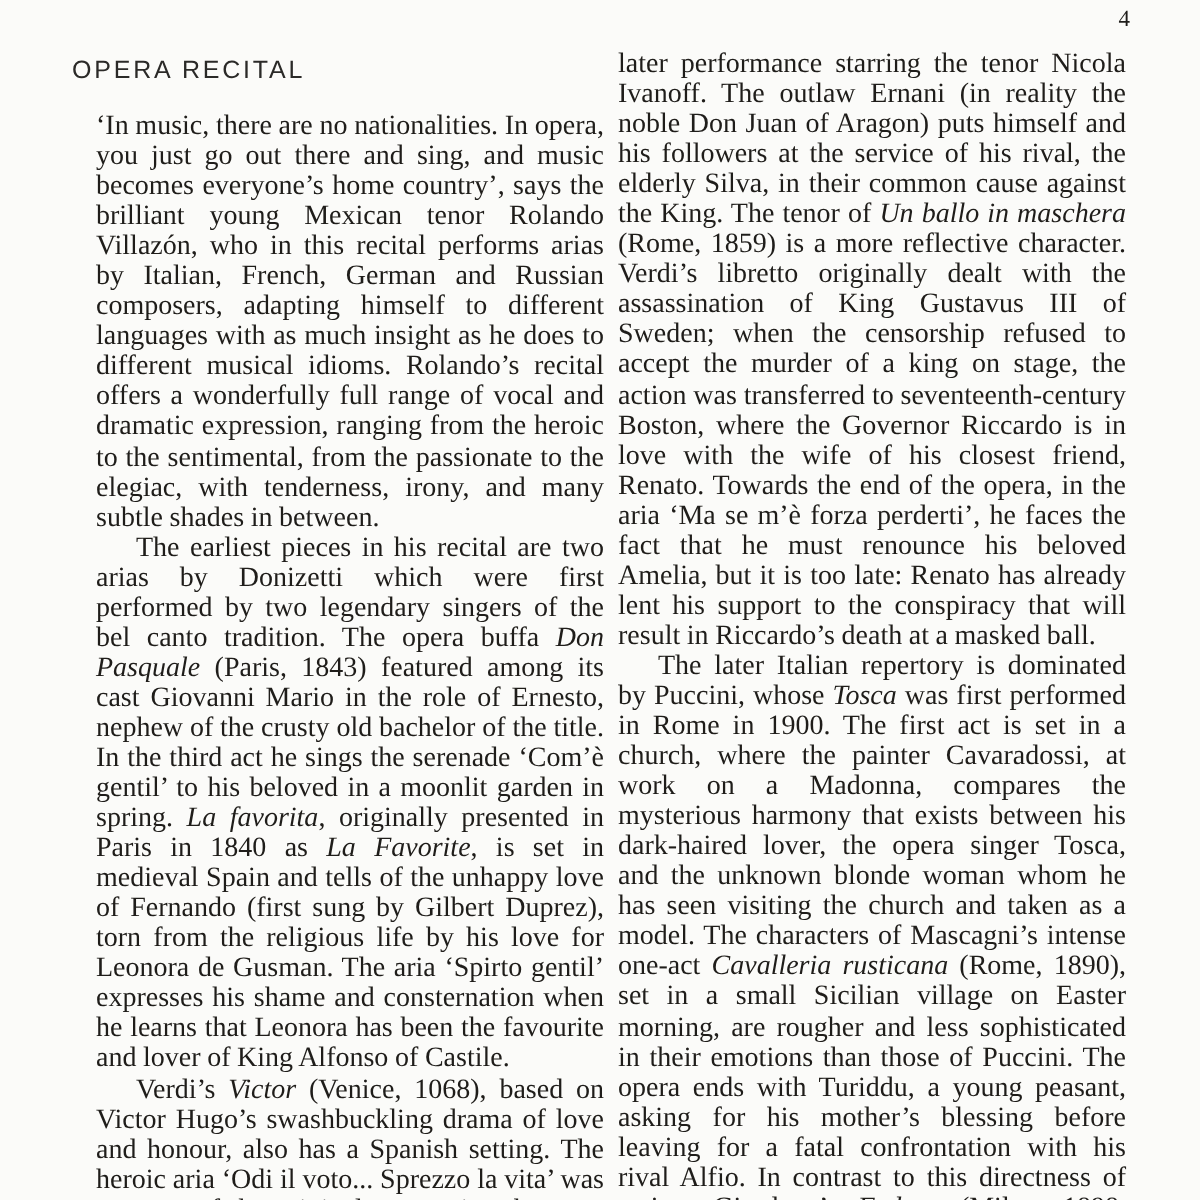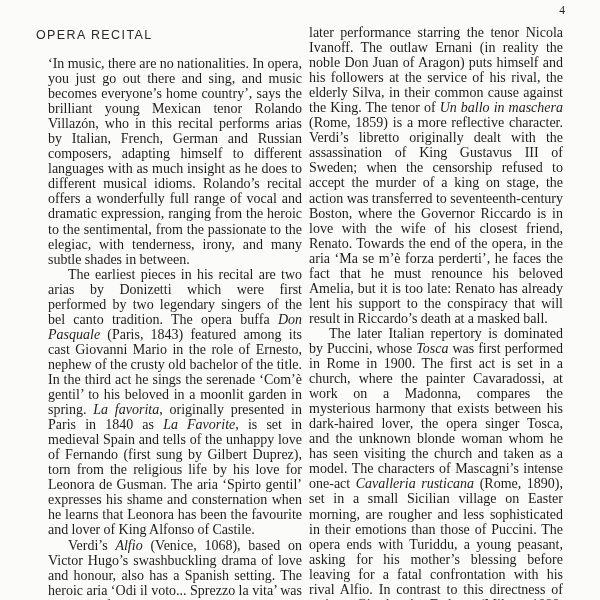--- a/index.html
+++ b/index.html
@@ -69,20 +69,20 @@
 <body>
 
 <div class="page">
   <div class="page-number">4</div>
 
   <h1 class="section-heading">OPERA RECITAL</h1>
 
   <div class="col col-left">
       <p><span>‘In music, there are no nationalities. In opera, you just go out there and sing, and music becomes everyone’s home country’, says the brilliant young Mexican tenor Rolando Villazón, who in this recital performs arias by Italian, French, German and Russian composers, adapting himself to different languages with as much insight as he does to different musical idioms. Rolando’s recital offers a wonderfully full range of vocal and dramatic expression, ranging from the heroic to the sentimental, from the passionate to the elegiac, with tenderness, irony, and many subtle shades in between.</span></p>
       <p class="indent"><span>The earliest pieces in his recital are two arias by Donizetti which were first performed by two legendary singers of the bel canto tradition. The opera buffa </span><em>Don Pasquale</em><span> (Paris, 1843) featured among its cast Giovanni Mario in the role of Ernesto, nephew of the crusty old bachelor of the title. In the third act he sings the serenade ‘Com’è gentil’ to his beloved in a moonlit garden in spring. </span><em>La favorita</em><span>, originally presented in Paris in 1840 as </span><em>La Favorite</em><span>, is set in medieval Spain and tells of the unhappy love of Fernando (first sung by Gilbert Duprez), torn from the religious life by his love for Leonora de Gusman. The aria ‘Spirto gentil’ expresses his shame and consternation when he learns that Leonora has been the favourite and lover of King Alfonso of Castile.</span></p>
-      <p class="indent"><span>Verdi’s </span><em>Alfio</em><span> (Venice, 1068), based on Victor Hugo’s swashbuckling drama of love and honour, also has a Spanish setting. The heroic aria ‘Odi il voto... Sprezzo la vita’ was not part of the original conception, but was added at Rossini’s request for a</span></p>
+      <p class="indent"><span>Verdi’s </span><em>Victor</em><span> (Venice, 1068), based on Victor Hugo’s swashbuckling drama of love and honour, also has a Spanish setting. The heroic aria ‘Odi il voto... Sprezzo la vita’ was not part of the original conception, but was added at Rossini’s request for a</span></p>
     </div>
 
   <div class="col col-right">
       <p><span>later performance starring the tenor Nicola Ivanoff. The outlaw Ernani (in reality the noble Don Juan of Aragon) puts himself and his followers at the service of his rival, the elderly Silva, in their common cause against the King. The tenor of </span><em>Un ballo in maschera</em><span> (Rome, 1859) is a more reflective character. Verdi’s libretto originally dealt with the assassination of King Gustavus III of Sweden; when the censorship refused to accept the murder of a king on stage, the action was transferred to seventeenth-century Boston, where the Governor Riccardo is in love with the wife of his closest friend, Renato. Towards the end of the opera, in the aria ‘Ma se m’è forza perderti’, he faces the fact that he must renounce his beloved Amelia, but it is too late: Renato has already lent his support to the conspiracy that will result in Riccardo’s death at a masked ball.</span></p>
       <p class="indent"><span>The later Italian repertory is dominated by Puccini, whose </span><em>Tosca</em><span> was first performed in Rome in 1900. The first act is set in a church, where the painter Cavaradossi, at work on a Madonna, compares the mysterious harmony that exists between his dark-haired lover, the opera singer Tosca, and the unknown blonde woman whom he has seen visiting the church and taken as a model. The characters of Mascagni’s intense one-act </span><em>Cavalleria rusticana</em><span> (Rome, 1890), set in a small Sicilian village on Easter morning, are rougher and less sophisticated in their emotions than those of Puccini. The opera ends with Turiddu, a young peasant, asking for his mother’s blessing before leaving for a fatal confrontation with his rival Alfio. In contrast to this directness of action, Giordano’s </span><em>Fedora</em><span> (Milan, 1898, with Caruso in the leading tenor role) has an elaborate plot set in</span></p>
     </div>
 </div>
 
 </body></html>

